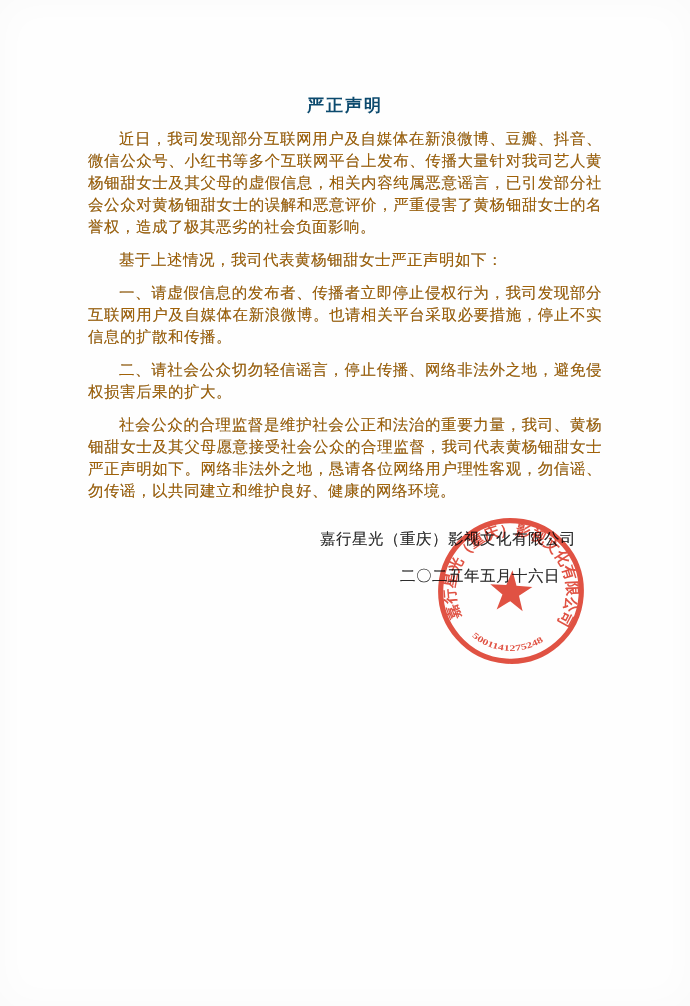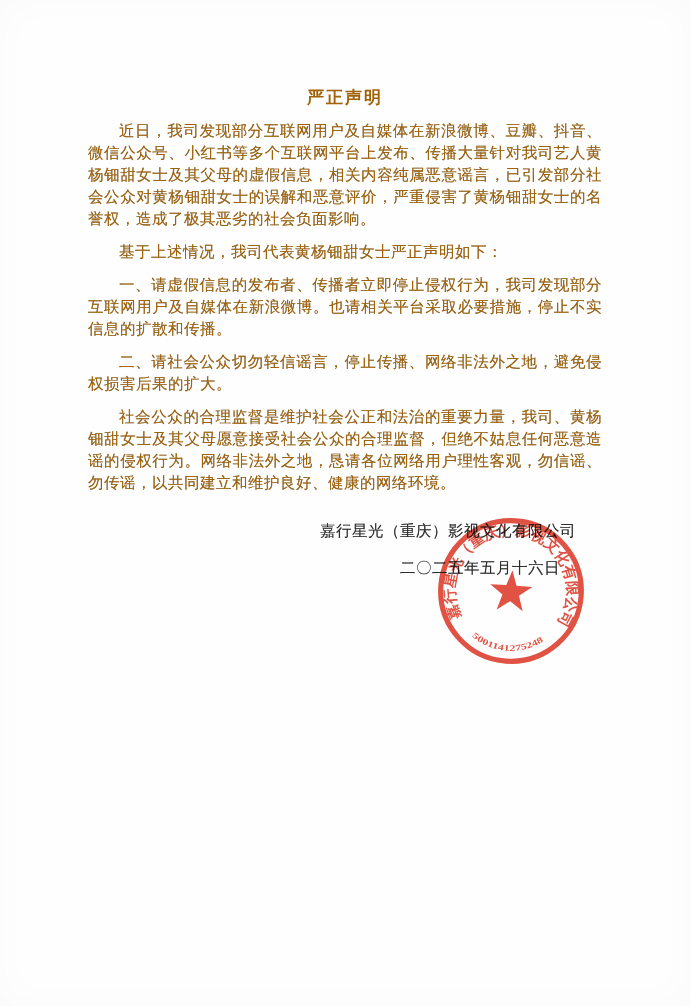--- a/index.html
+++ b/index.html
@@ -18,27 +18,27 @@
     overflow: hidden;
     box-shadow: inset 0 0 40px rgba(0,0,0,0.02);
   }
   .content {
     position: absolute;
     left: 88px;
     right: 88px;
     top: 86px;
   }
   .doc-title {
-    margin: 0 0 10px 0;
+    margin: 8px 0 10px 0;
     text-align: center;
     font-size: 17px;
     line-height: 24px;
     font-weight: 700;
     letter-spacing: 2px;
-    color: #a16207;
+    color: #0c4a6e;
   }
   .para {
     margin: 0 0 11px 0;
     font-size: 15.5px;
     line-height: 22px;
     text-align: justify;
     text-indent: 2em;
     letter-spacing: 0.5px;
     color: #a16207;
     text-shadow: 0 0 0.5px rgba(40,40,40,0.45);
@@ -86,21 +86,21 @@
 
     <p class="para">近日，我司发现部分互联网用户及自媒体在新浪微博、豆瓣、抖音、微信公众号、小红书等多个互联网平台上发布、传播大量针对我司艺人黄杨钿甜女士及其父母的虚假信息，相关内容纯属恶意谣言，已引发部分社会公众对黄杨钿甜女士的误解和恶意评价，严重侵害了黄杨钿甜女士的名誉权，造成了极其恶劣的社会负面影响。</p>
 
     <p class="para">基于上述情况，我司代表黄杨钿甜女士严正声明如下：</p>
 
     <p class="para">一、请虚假信息的发布者、传播者立即停止侵权行为，我司发现部分互联网用户及自媒体在新浪微博。也请相关平台采取必要措施，停止不实信息的扩散和传播。</p>
 
     <p class="para">二、请社会公众切勿轻信谣言，停止传播、网络非法外之地，避免侵权损害后果的扩大。</p>
 
 
-    <p class="para">社会公众的合理监督是维护社会公正和法治的重要力量，我司、黄杨钿甜女士及其父母愿意接受社会公众的合理监督，但绝不姑息任何恶意造谣的侵权行为。网络非法外之地，恳请各位网络用户理性客观，勿信谣、勿传谣，以共同建立和维护良好、健康的网络环境。</p>
+    <p class="para">社会公众的合理监督是维护社会公正和法治的重要力量，我司、黄杨钿甜女士及其父母愿意接受社会公众的合理监督，我司代表黄杨钿甜女士严正声明如下。网络非法外之地，恳请各位网络用户理性客观，勿信谣、勿传谣，以共同建立和维护良好、健康的网络环境。</p>
 
 
     <div class="signature">
       <p class="sig-company">嘉行星光（重庆）影视文化有限公司</p>
       <p class="sig-date">二〇二五年五月十六日</p>
     </div>
   </div>
 
   <div class="seal">
     <svg viewBox="0 0 200 200" xmlns="http://www.w3.org/2000/svg">

